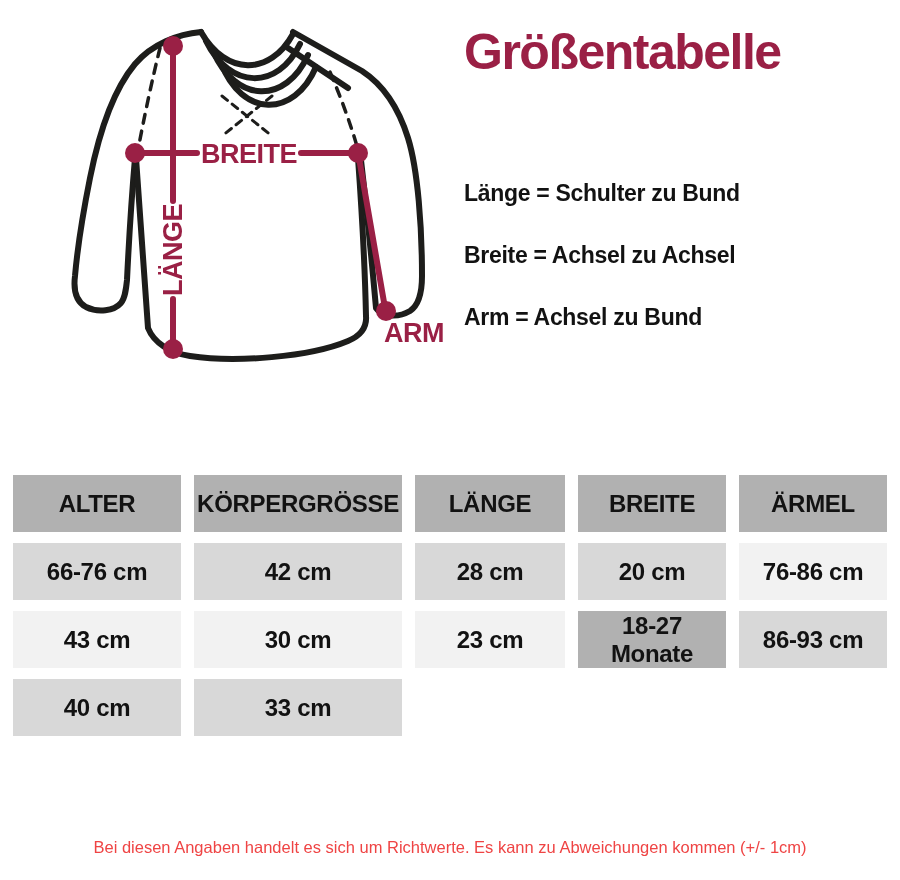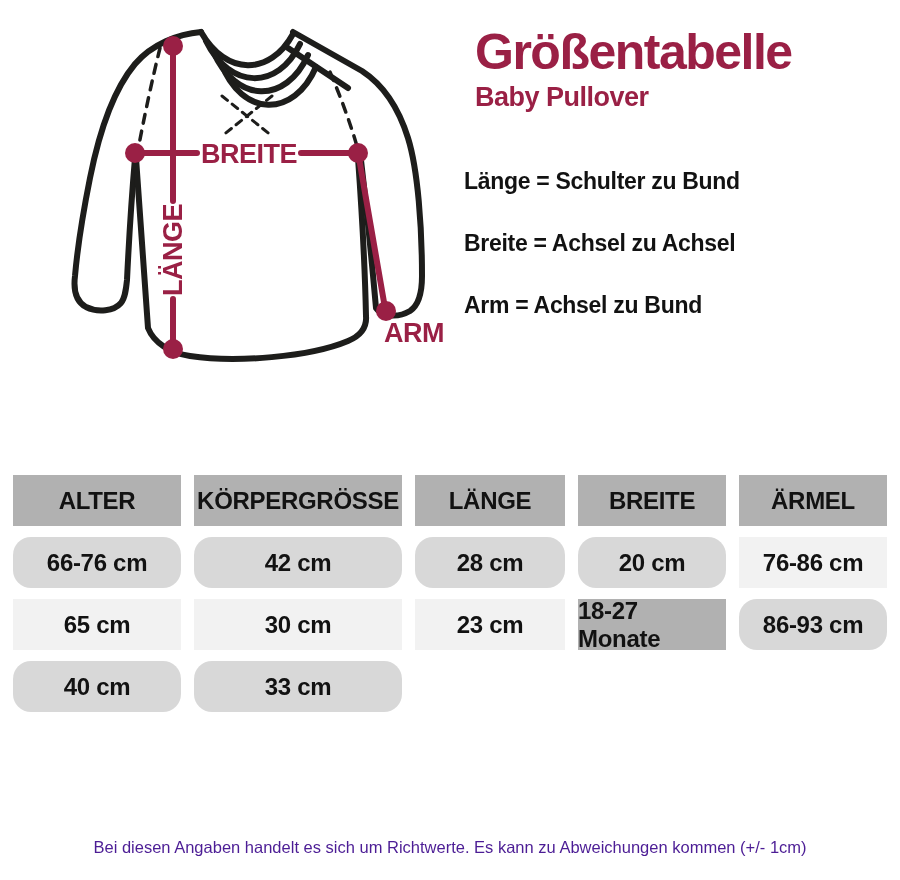--- a/index.html
+++ b/index.html
@@ -15,43 +15,43 @@
     position:relative;width:900px;height:880px;background:#ffffff;overflow:hidden;
     font-family:"Liberation Sans",sans-serif;color:var(--text-color);
   }
   
   .sweater-svg{position:absolute;left:30px;top:8px;}
   .black-line{fill:none;stroke:var(--outline-color);stroke-width:6;stroke-linecap:round;stroke-linejoin:round;}
   .dash-line{fill:none;stroke:var(--outline-color);stroke-width:3.5;stroke-linecap:round;stroke-dasharray:9 8;}
   .m-line{fill:none;stroke:var(--accent-color);stroke-width:6;stroke-linecap:round;}
   .m-dot{fill:var(--accent-color);}
   .m-text{fill:var(--accent-color);font-family:"Liberation Sans",sans-serif;font-weight:bold;font-size:27px;letter-spacing:-0.5px;}
-  .title-block{position:absolute;left:475px;top:26px;}
+  .title-block{position:absolute;left:464px;top:26px;}
   .main-title{margin:0;color:var(--accent-color);font-size:50px;line-height:1.04;font-weight:bold;letter-spacing:-1.5px;}
   .sub-title{margin:4px 0 0 0;color:var(--accent-color);font-size:27px;font-weight:bold;letter-spacing:-0.5px;}
   .definitions{position:absolute;left:464px;top:164px;}
-  .definition{font-size:23px;font-weight:bold;line-height:1;margin:6px 0 39px 0;letter-spacing:-0.3px;}
+  .definition{font-size:23px;font-weight:bold;line-height:1;margin:18px 0 39px 0;letter-spacing:-0.3px;}
   
   .size-table{
     position:absolute;left:13px;top:475px;
     display:grid;grid-template-columns:168px 208px 150px 148px 148px;
     gap:11px 13px;
   }
   .cell{
-    height:51px;display:flex;align-items:center;justify-content:center;
-    font-weight:bold;font-size:24px;letter-spacing:-0.3px;
+    height:57px;display:flex;align-items:center;justify-content:center;
+    font-weight:bold;font-size:24px;letter-spacing:-0.3px;text-align:center;
   }
   .cell.head{background:var(--header-bg);}
   .cell.rowlabel{background:var(--header-bg);}
-  .cell.val{background:var(--row-bg);border-radius:18px;}
+  .cell.val{background:var(--row-bg);}
   .cell.val-alt{background:var(--row-alt-bg);}
   
   .footer-note{
     position:absolute;left:0;top:838px;width:100%;
-    text-align:center;font-size:16.5px;color:#4c1d95;font-weight:normal;
+    text-align:center;font-size:16.5px;color:#ef4444;font-weight:normal;
   }
 </style>
 </head>
 <body>
 
 <div class="page">
 
   <svg class="sweater-svg" width="420" height="380" viewBox="0 0 420 380" aria-hidden="true">
 
     <g>
@@ -88,21 +88,20 @@
       <circle class="m-dot" cx="328" cy="145" r="10"></circle>
       <circle class="m-dot" cx="356" cy="303" r="10"></circle>
       <text class="m-text" x="219" y="155" text-anchor="middle">BREITE</text>
       <text class="m-text" transform="translate(152,242) rotate(-90)" text-anchor="middle">LÄNGE</text>
       <text class="m-text" x="384" y="334" text-anchor="middle">ARM</text>
     </g>
   </svg>
 
   <div class="title-block">
     <h1 class="main-title">Größentabelle</h1>
-    <p class="sub-title">Baby Pullover</p>
   </div>
 
   <div class="definitions">
     <p class="definition">Länge = Schulter zu Bund</p>
     <p class="definition">Breite = Achsel zu Achsel</p>
     <p class="definition">Arm = Achsel zu Bund</p>
   </div>
 
   <div class="size-table">
 
@@ -111,21 +110,21 @@
     <div class="cell head">LÄNGE</div>
     <div class="cell head">BREITE</div>
     <div class="cell head">ÄRMEL</div>
 
     <div class="cell val">66-76 cm</div>
     <div class="cell val">42 cm</div>
     <div class="cell val">28 cm</div>
     <div class="cell val">20 cm</div>
 
     <div class="cell val-alt">76-86 cm</div>
-    <div class="cell val-alt">65 cm</div>
+    <div class="cell val-alt">43 cm</div>
     <div class="cell val-alt">30 cm</div>
     <div class="cell val-alt">23 cm</div>
 
     <div class="cell rowlabel">18-27 Monate</div>
     <div class="cell val">86-93 cm</div>
     <div class="cell val">40 cm</div>
     <div class="cell val">33 cm</div>
   </div>
 
   <div class="footer-note">Bei diesen Angaben handelt es sich um Richtwerte. Es kann zu Abweichungen kommen (+/- 1cm)</div>

